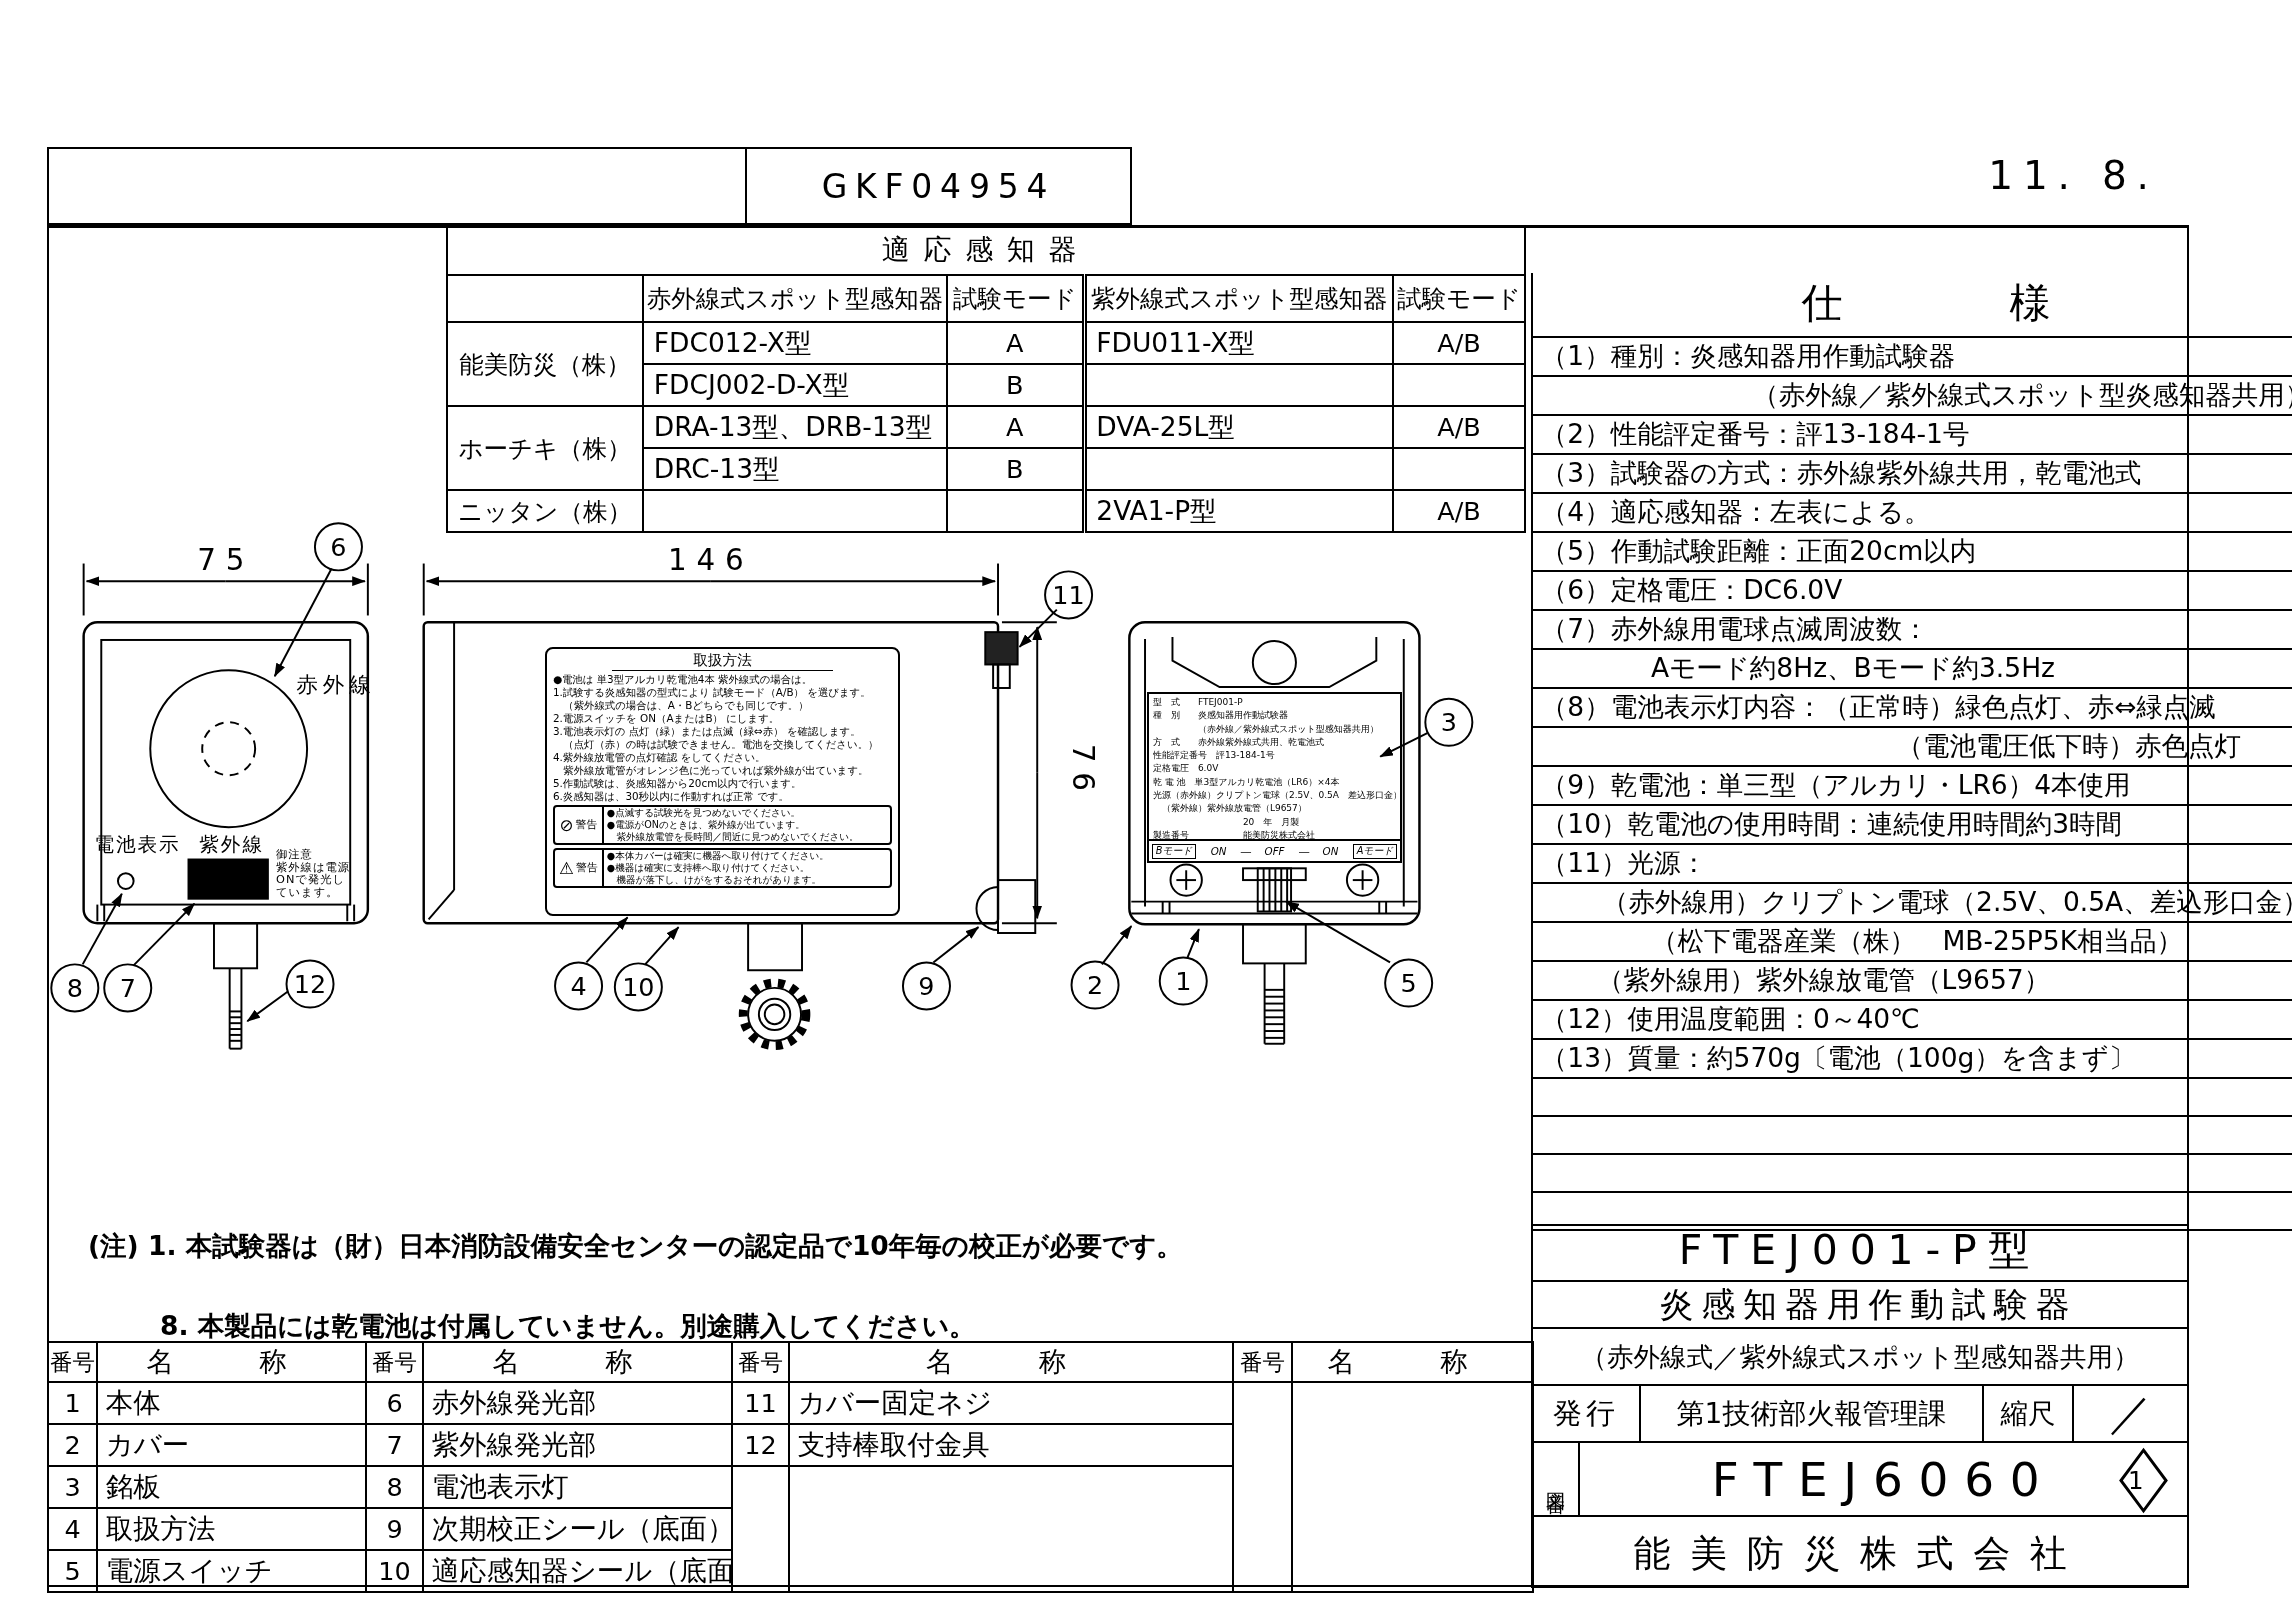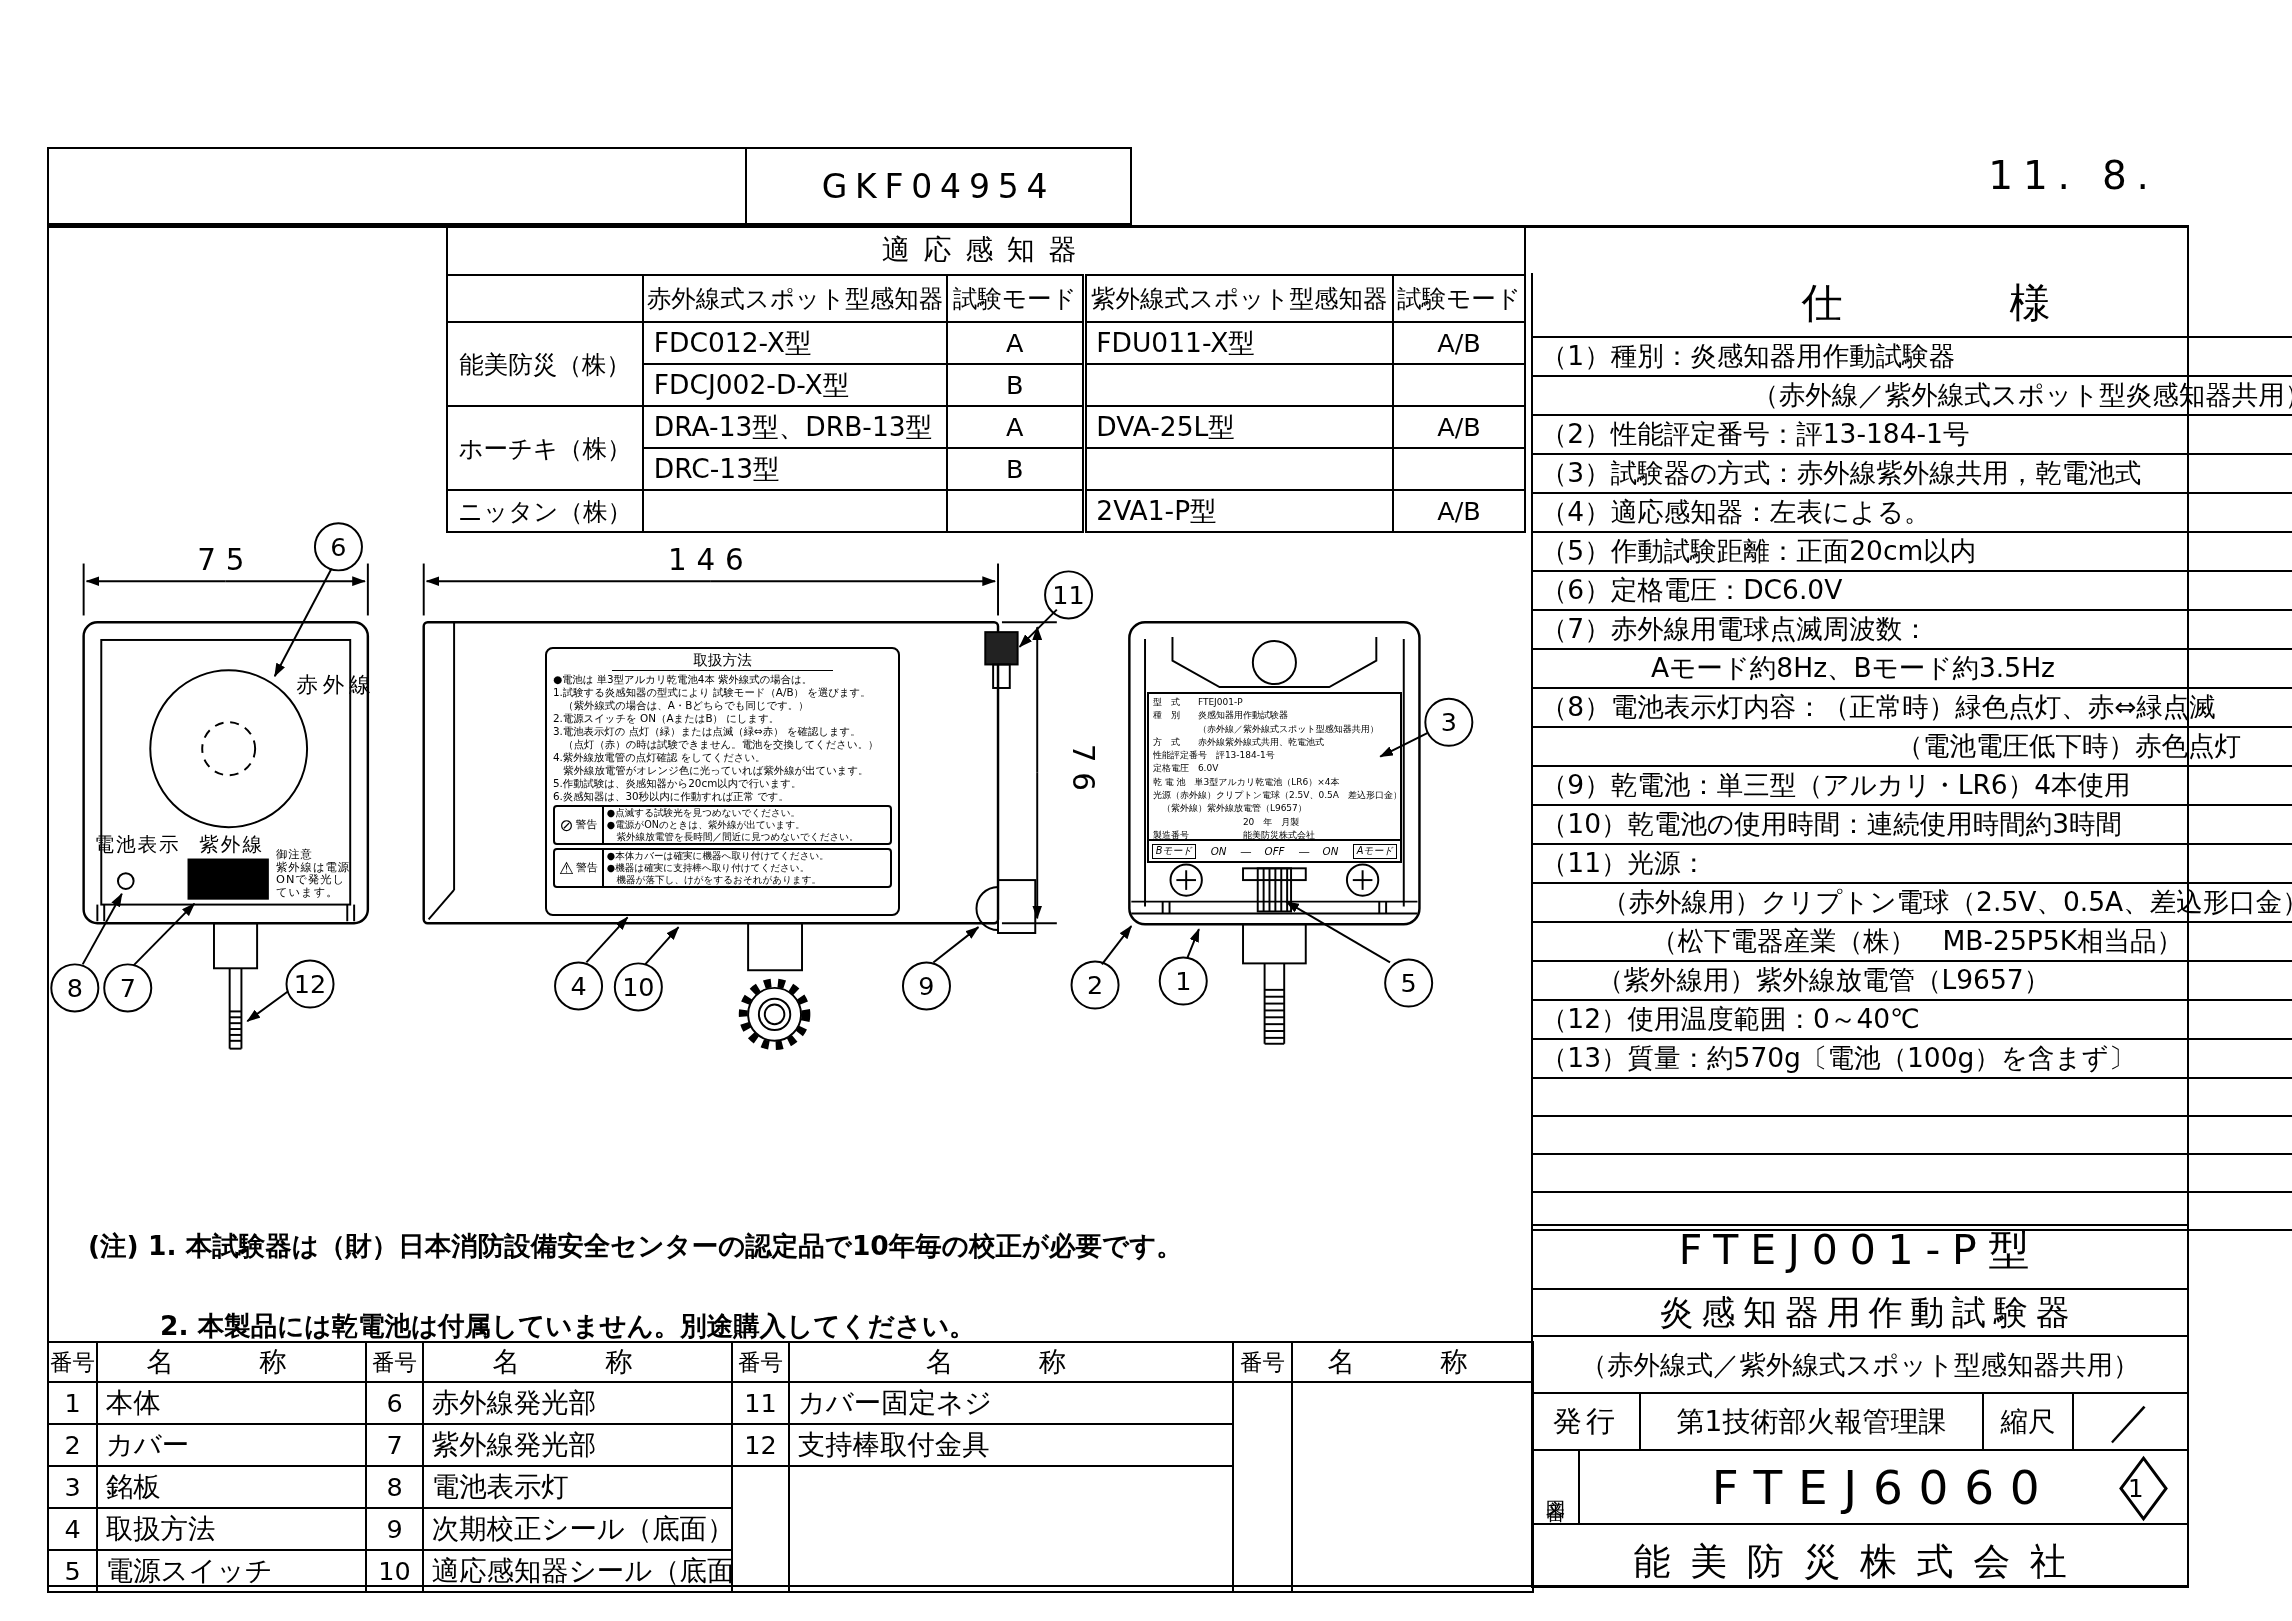--- a/index.html
+++ b/index.html
@@ -36,21 +36,21 @@
   .srow.e{height:38px;}
   .srow.e:last-child{border-bottom:none;}
   .srow.r{text-align:right;padding-right:7.8px;}
   .srow.pr80{text-align:right;padding-right:78px;}
   .srow.pl120{padding-left:118px;}
   .srow.pl70{padding-left:69px;}
   .srow.pl65{padding-left:64px;}
   
   .tblock{left:1531px;top:1224px;width:658px;height:364px;box-sizing:border-box;
     border:2.5px solid #000;border-top:2.9px solid #000;}
-  .tb-model{height:64px;border-bottom:2.5px solid #000;box-sizing:border-box;text-align:center;
+  .tb-model{height:56px;border-bottom:2.5px solid #000;box-sizing:border-box;text-align:center;
     font-size:41px;line-height:49px;letter-spacing:11.8px;white-space:nowrap;}
   .tb-name{height:47px;border-bottom:2.5px solid #000;box-sizing:border-box;text-align:center;
     font-size:34px;line-height:45px;letter-spacing:7.8px;padding-left:17px;}
   .tb-sub{height:57px;border-bottom:2.5px solid #000;box-sizing:border-box;text-align:center;
     font-size:26.5px;line-height:55px;white-space:nowrap;}
   .tb-issue{height:57px;border-bottom:2.5px solid #000;box-sizing:border-box;display:flex;}
   .tb-issue .l1{width:106px;border-right:2.5px solid #000;font-size:29px;display:flex;align-items:center;justify-content:center;letter-spacing:3.9px;}
   .tb-issue .l2{width:341px;border-right:2.5px solid #000;font-size:28px;display:flex;align-items:center;justify-content:center;white-space:nowrap;}
   .tb-issue .l3{width:88px;border-right:2.5px solid #000;font-size:27.4px;display:flex;align-items:center;justify-content:center;}
   .tb-issue .l4{flex:1;font-size:43px;display:flex;align-items:center;justify-content:center;}
@@ -271,21 +271,21 @@
     <tr>
       <td class="no">5</td>
       <td class="nm">電源スイッチ</td>
       <td class="no">10</td>
       <td class="nm">適応感知器シール（底面）</td>
     </tr>
   </tbody>
     </table>
 
   <div class="abs note1">(注) 1. 本試験器は（財）日本消防設備安全センターの認定品で10年毎の校正が必要です。</div>
-  <div class="abs note2">2. 本製品には乾電池は付属していません。別途購入してください。</div>
+  <div class="abs note2">8. 本製品には乾電池は付属していません。別途購入してください。</div>
 
   <svg class="abs svglayer" width="2293" height="1621" viewBox="0 0 2339 1654" fill="none" stroke="#000" stroke-width="2">
     <defs>
       <marker id="arr" markerWidth="14" markerHeight="10" refX="13" refY="5" orient="auto" markerUnits="userSpaceOnUse">
         <path d="M0,0 L14,5 L0,10 z" fill="#000" stroke="none"></path>
       </marker>
     </defs>
 
     <g>
       <rect x="85" y="635" width="290" height="307" rx="14" stroke-width="2.5"></rect>

